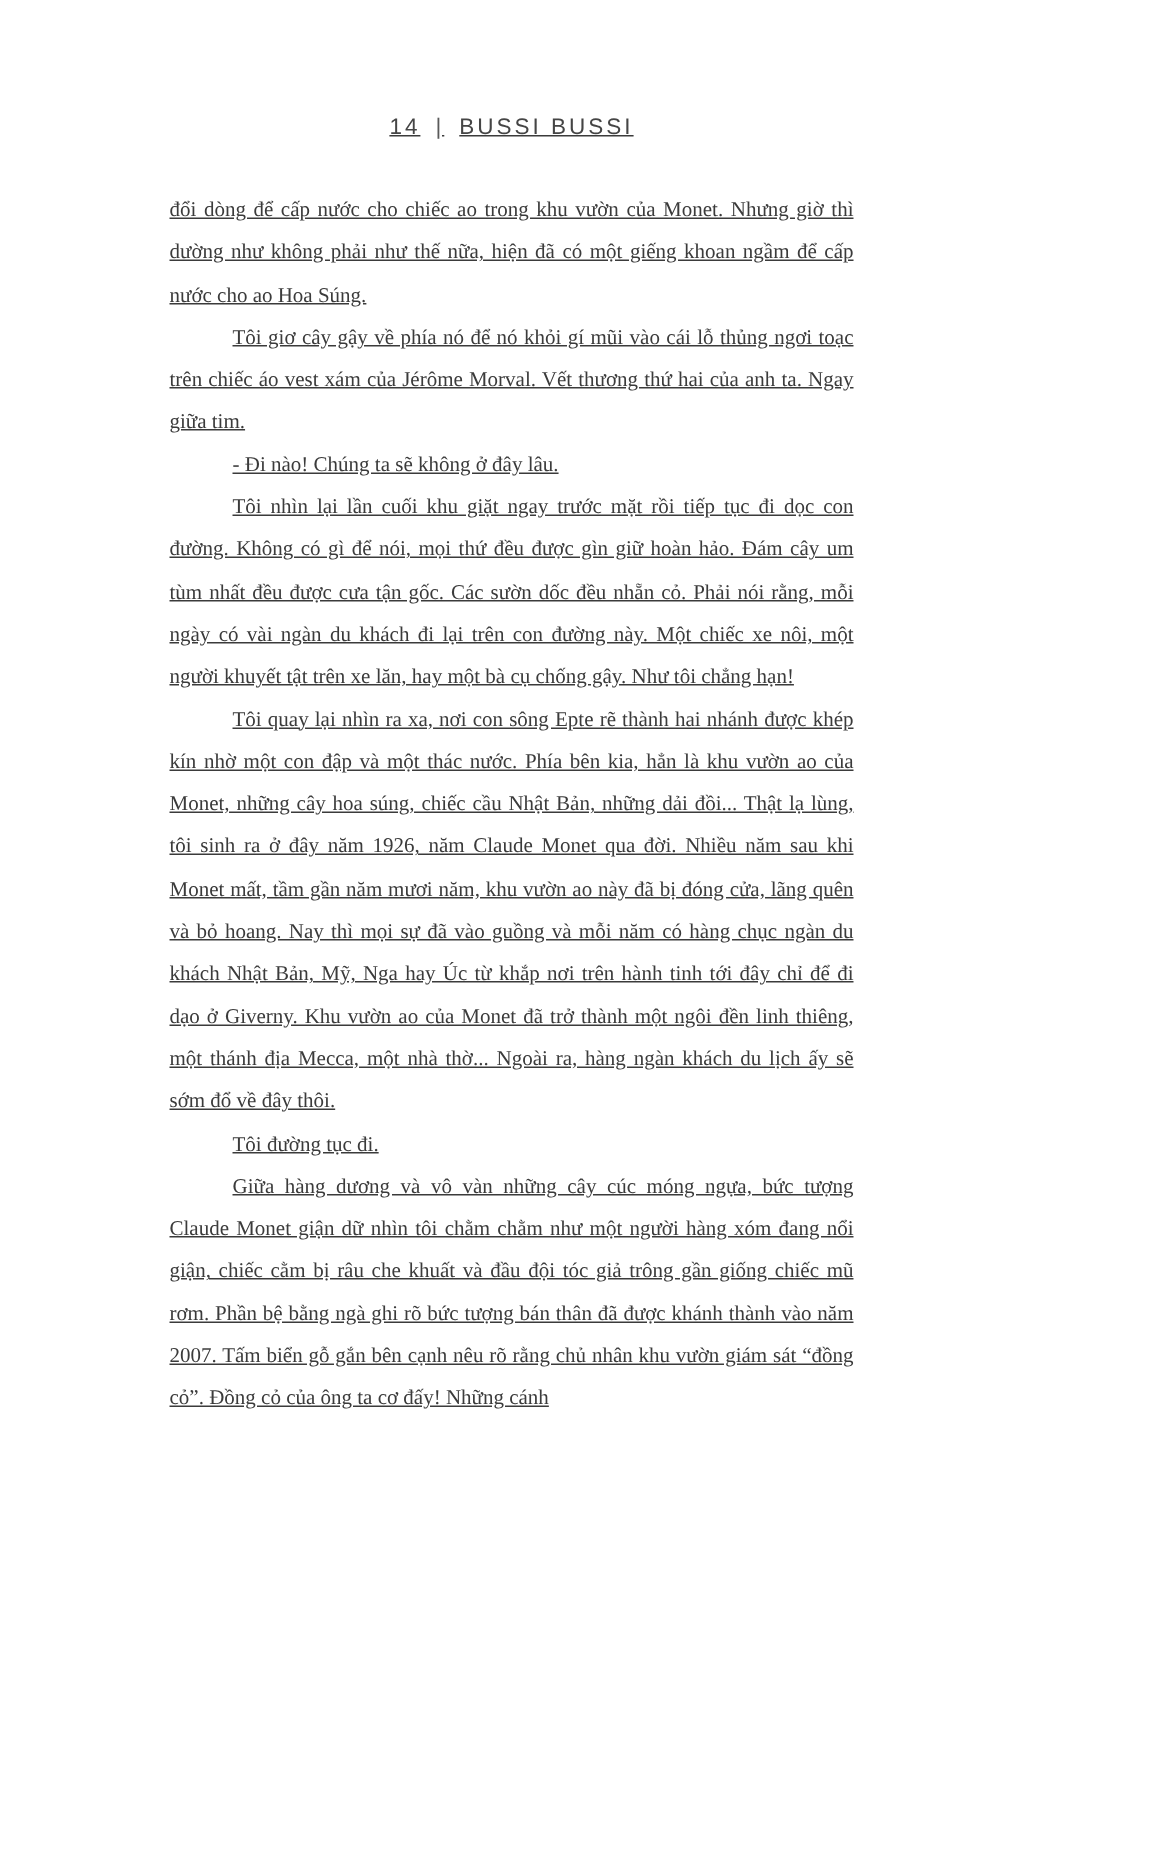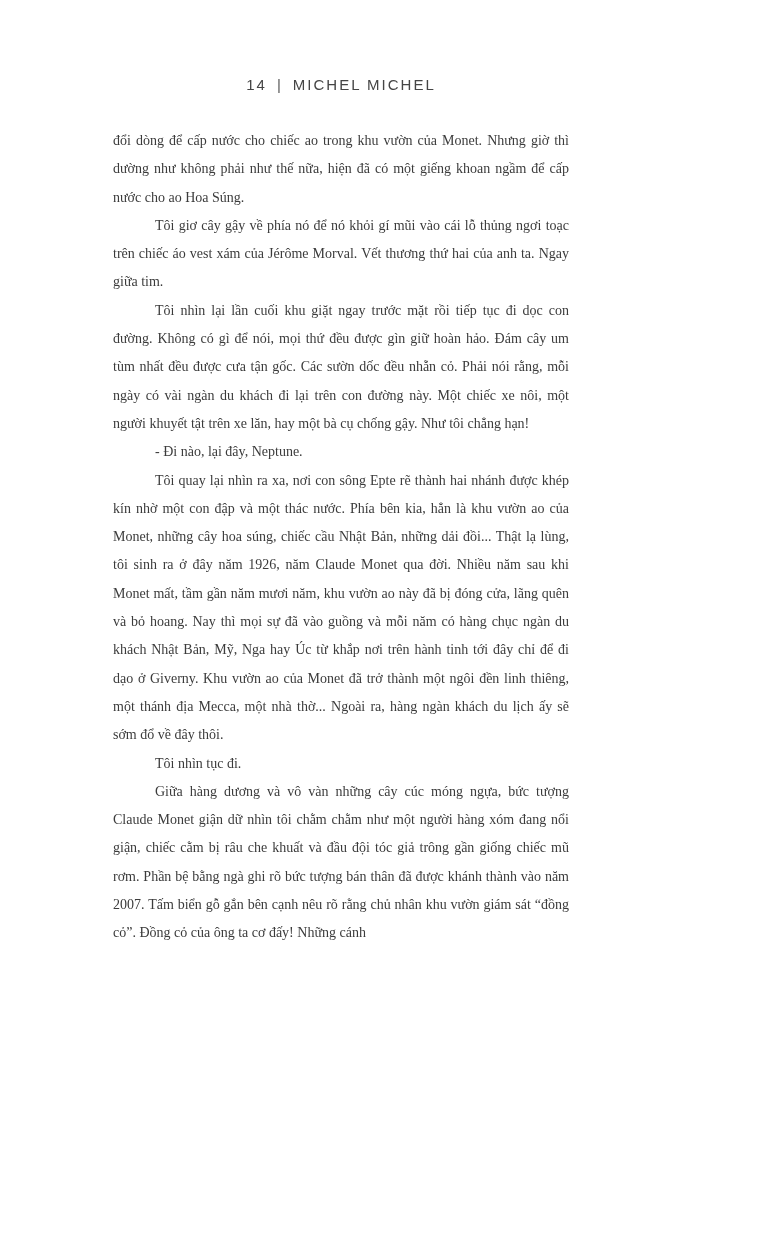--- a/index.html
+++ b/index.html
@@ -13,20 +13,21 @@
     overflow: hidden;
     font-family: "Liberation Serif", "DejaVu Serif", serif;
   }
   .page {
     box-sizing: border-box;
     width: 663px;
     height: 1245px;
     padding: 76px 94px 16px 113px;
     background: #ffffff;
     color: #3b3b3b;
+    text-decoration: underline;
   }
   .page-header {
     display: flex;
     justify-content: center;
     align-items: baseline;
     gap: 10px;
     font-family: "Liberation Sans", "DejaVu Sans", sans-serif;
     font-size: 15px;
     letter-spacing: 2px;
     color: #454545;
@@ -51,26 +52,26 @@
   }
 </style>
 </head>
 <body>
 
 <div class="page" style="color: rgb(59, 59, 59); background: rgb(255, 255, 255);">
 
   <div class="page-header" style="color: rgb(69, 69, 69);">
     <span>14</span>
     <span class="sep">|</span>
-    <span>MICHEL MICHEL</span>
+    <span>BUSSI BUSSI</span>
   </div>
 
   <div class="page-body">
     <p>đổi dòng để cấp nước cho chiếc ao trong khu vườn của Monet. Nhưng giờ thì dường như không phải như thế nữa, hiện đã có một giếng khoan ngầm để cấp nước cho ao Hoa Súng.</p>
     <p class="indent">Tôi giơ cây gậy về phía nó để nó khỏi gí mũi vào cái lỗ thủng ngơi toạc trên chiếc áo vest xám của Jérôme Morval. Vết thương thứ hai của anh ta. Ngay giữa tim.</p>
+    <p class="indent">- Đi nào! Chúng ta sẽ không ở đây lâu.</p>
     <p class="indent">Tôi nhìn lại lần cuối khu giặt ngay trước mặt rồi tiếp tục đi dọc con đường. Không có gì để nói, mọi thứ đều được gìn giữ hoàn hảo. Đám cây um tùm nhất đều được cưa tận gốc. Các sườn dốc đều nhẵn cỏ. Phải nói rằng, mỗi ngày có vài ngàn du khách đi lại trên con đường này. Một chiếc xe nôi, một người khuyết tật trên xe lăn, hay một bà cụ chống gậy. Như tôi chẳng hạn!</p>
-    <p class="indent">- Đi nào, lại đây, Neptune.</p>
     <p class="indent">Tôi quay lại nhìn ra xa, nơi con sông Epte rẽ thành hai nhánh được khép kín nhờ một con đập và một thác nước. Phía bên kia, hẳn là khu vườn ao của Monet, những cây hoa súng, chiếc cầu Nhật Bản, những dải đồi... Thật lạ lùng, tôi sinh ra ở đây năm 1926, năm Claude Monet qua đời. Nhiều năm sau khi Monet mất, tầm gần năm mươi năm, khu vườn ao này đã bị đóng cửa, lãng quên và bỏ hoang. Nay thì mọi sự đã vào guồng và mỗi năm có hàng chục ngàn du khách Nhật Bản, Mỹ, Nga hay Úc từ khắp nơi trên hành tinh tới đây chỉ để đi dạo ở Giverny. Khu vườn ao của Monet đã trở thành một ngôi đền linh thiêng, một thánh địa Mecca, một nhà thờ... Ngoài ra, hàng ngàn khách du lịch ấy sẽ sớm đổ về đây thôi.</p>
-    <p class="indent">Tôi nhìn tục đi.</p>
+    <p class="indent">Tôi đường tục đi.</p>
     <p class="indent">Giữa hàng dương và vô vàn những cây cúc móng ngựa, bức tượng Claude Monet giận dữ nhìn tôi chằm chằm như một người hàng xóm đang nổi giận, chiếc cằm bị râu che khuất và đầu đội tóc giả trông gần giống chiếc mũ rơm. Phần bệ bằng ngà ghi rõ bức tượng bán thân đã được khánh thành vào năm 2007. Tấm biển gỗ gắn bên cạnh nêu rõ rằng chủ nhân khu vườn giám sát “đồng cỏ”. Đồng cỏ của ông ta cơ đấy! Những cánh</p>
   </div>
 
 </div>
 
 </body></html>

